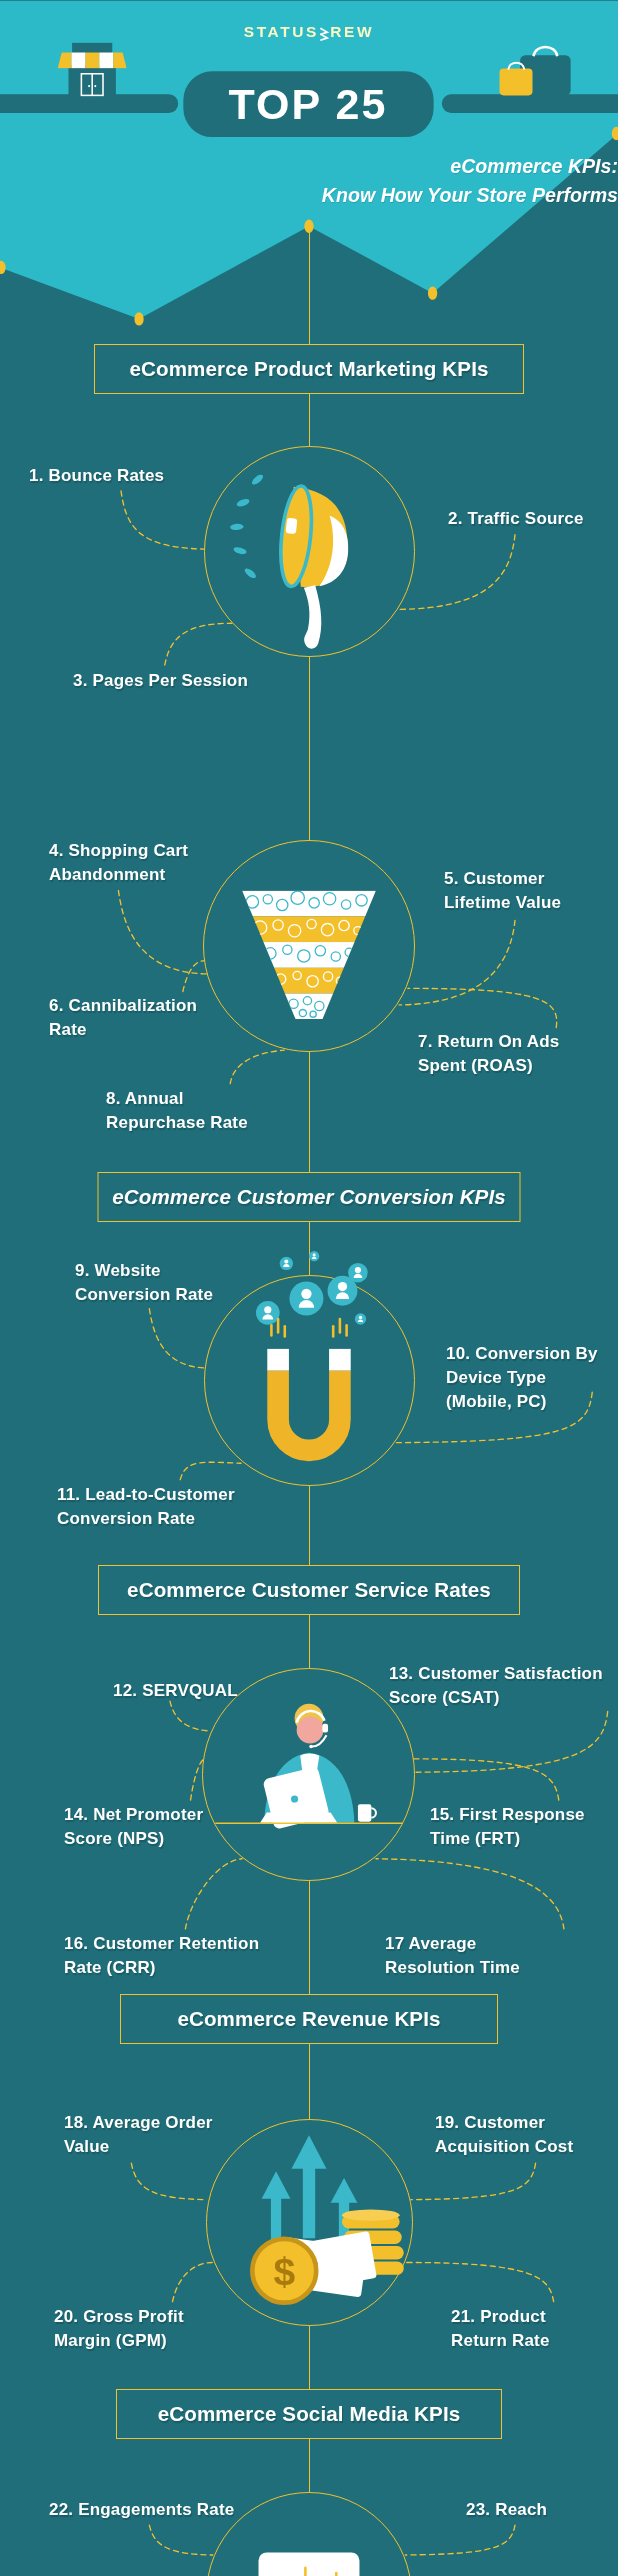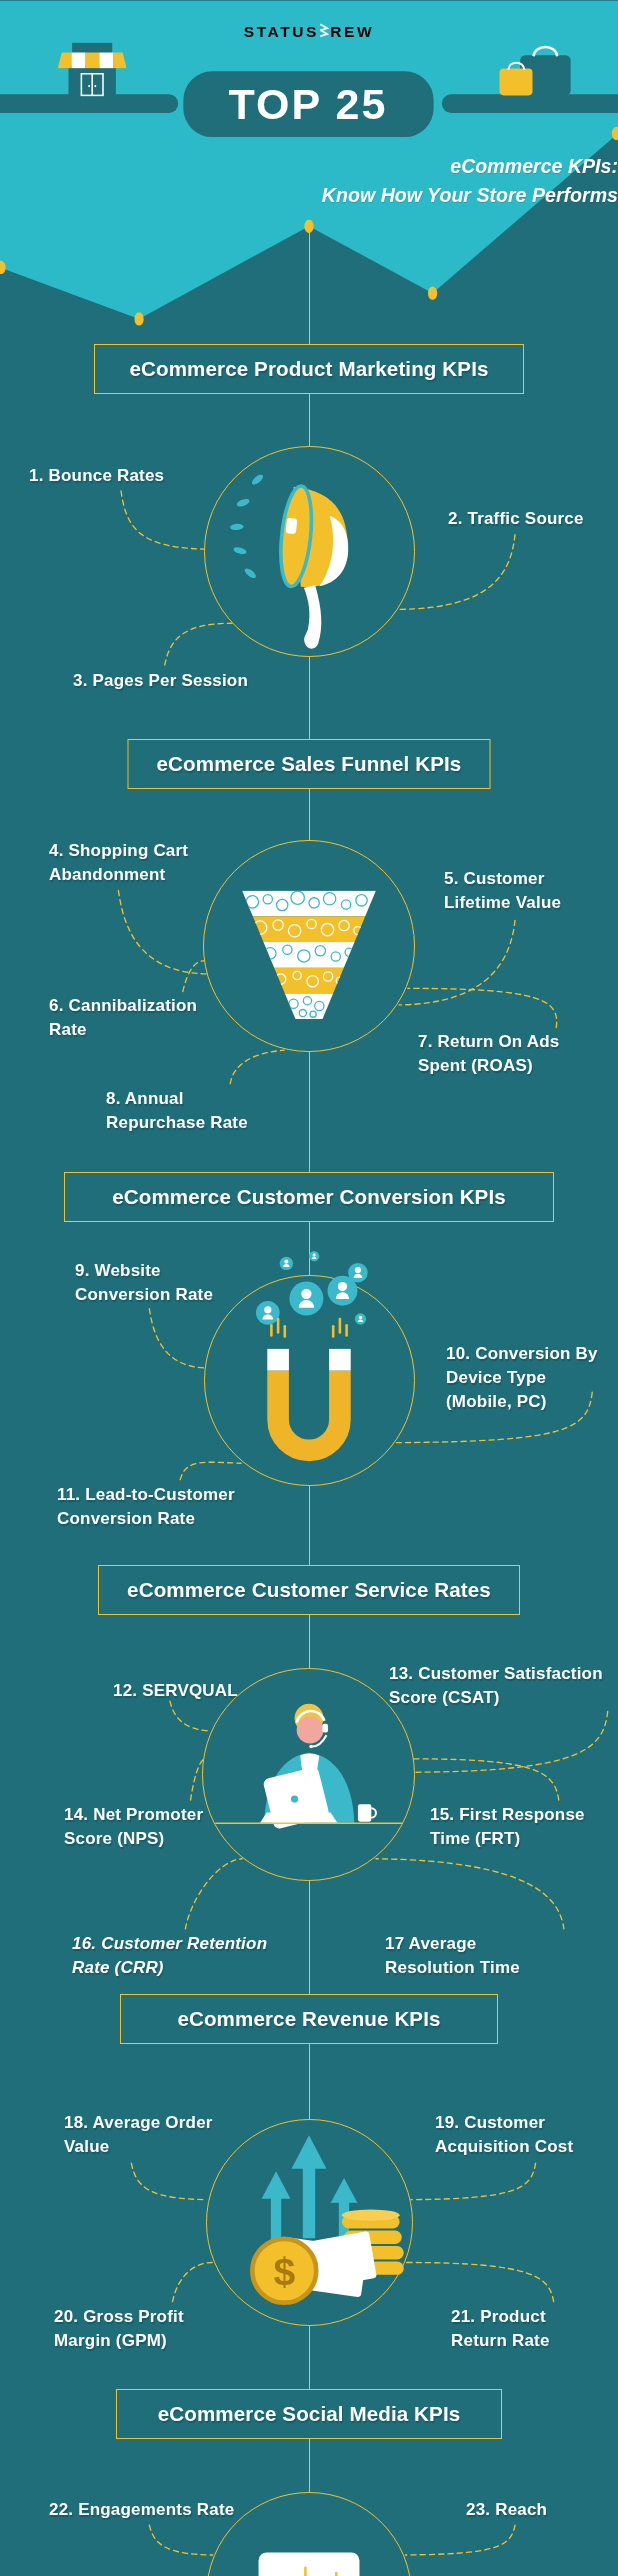--- a/index.html
+++ b/index.html
@@ -14,21 +14,21 @@
   .section-box{position:absolute;left:50%;transform:translateX(-50%);height:50px;
           border:1.5px solid #F2C12E;background:#1F6E79;display:flex;align-items:center;
           justify-content:center;z-index:5;box-sizing:border-box;}
   .section-box span{font-size:20.6px;font-weight:700;color:#fff;white-space:nowrap;
           text-shadow:1px 1.5px 1px rgba(0,0,0,.18);letter-spacing:0.1px;}
   .kpi-label{position:absolute;color:#fff;font-weight:700;font-size:17px;line-height:24px;
           white-space:pre-line;z-index:6;letter-spacing:0.2px;
           text-shadow:1px 1.5px 1px rgba(0,0,0,.18);}
   .hdr-text{position:absolute;width:100%;text-align:right;color:#fff;font-weight:700;
           z-index:6;text-shadow:0.5px 1px 0.5px rgba(0,0,0,.12);font-style:italic;}
-  .logo{position:absolute;z-index:7;display:flex;align-items:flex-start;color:#000000;
+  .logo{position:absolute;z-index:7;display:flex;align-items:flex-end;color:#fef9c3;
           font-weight:600;letter-spacing:2.6px;}
   .logo svg{margin:0 1px;}
   .badge-text{position:absolute;left:183px;top:71px;width:250px;height:66px;
           display:flex;align-items:center;justify-content:center;z-index:6;
           color:#ffffff;font-size:43px;font-weight:800;letter-spacing:2.1px;}
 </style>
 </head>
 <body>
 
 <div class="page">
@@ -116,24 +116,21 @@
     </svg>
     <span>REW</span>
   </div>
   <div class="badge-text">TOP 25</div>
   <div class="hdr-text" style="top:155px;font-size:19.6px;">eCommerce KPIs:</div>
   <div class="hdr-text" style="top:184px;font-size:19.6px;">Know How Your Store Performs</div>
 
   <div class="section-box" style="top:344px;width:430px;">
       <span>eCommerce Product Marketing KPIs</span>
     </div>
-  <div class="section-box" style="top:739px;width:363px;">
-      <span>eCommerce Sales Funnel KPIs</span>
-    </div>
-  <div class="section-box" style="top:1172px;width:490px;">
+  <div class="section-box" style="top:1172px;width:423px;font-style:italic;">
       <span>eCommerce Customer Conversion KPIs</span>
     </div>
   <div class="section-box" style="top:1565px;width:422px;">
       <span>eCommerce Customer Service Rates</span>
     </div>
   <div class="section-box" style="top:1994px;width:378px;">
       <span>eCommerce Revenue KPIs</span>
     </div>
   <div class="section-box" style="top:2389px;width:386px;">
       <span>eCommerce Social Media KPIs</span>
@@ -361,21 +358,21 @@
 (Mobile, PC)</div>
   <div class="kpi-label" style="left:57px;top:1483px;">11. Lead-to-Customer
 Conversion Rate</div>
   <div class="kpi-label" style="left:113px;top:1679px;">12. SERVQUAL</div>
   <div class="kpi-label" style="left:389px;top:1662px;">13. Customer Satisfaction
 Score (CSAT)</div>
   <div class="kpi-label" style="left:64px;top:1803px;">14. Net Promoter
 Score (NPS)</div>
   <div class="kpi-label" style="left:430px;top:1803px;">15. First Response
 Time (FRT)</div>
-  <div class="kpi-label" style="left:72px;top:1932px;font-style:italic;">16. Customer Retention
+  <div class="kpi-label" style="left:64px;top:1932px;">16. Customer Retention
 Rate (CRR)</div>
   <div class="kpi-label" style="left:385px;top:1932px;">17 Average
 Resolution Time</div>
   <div class="kpi-label" style="left:64px;top:2111px;">18. Average Order
 Value</div>
   <div class="kpi-label" style="left:435px;top:2111px;">19. Customer
 Acquisition Cost</div>
   <div class="kpi-label" style="left:54px;top:2305px;">20. Gross Profit
 Margin (GPM)</div>
   <div class="kpi-label" style="left:451px;top:2305px;">21. Product

